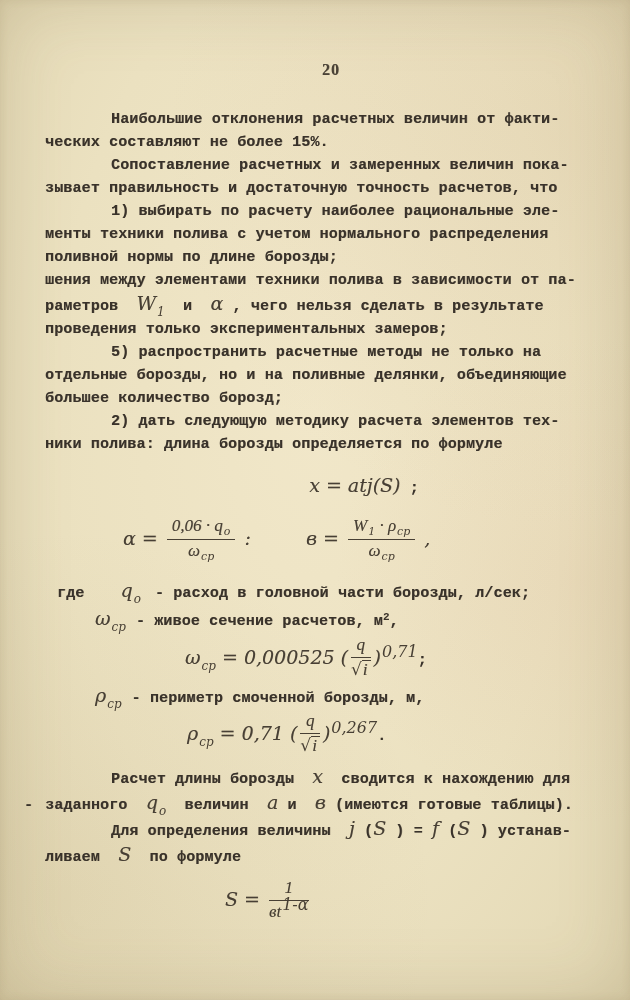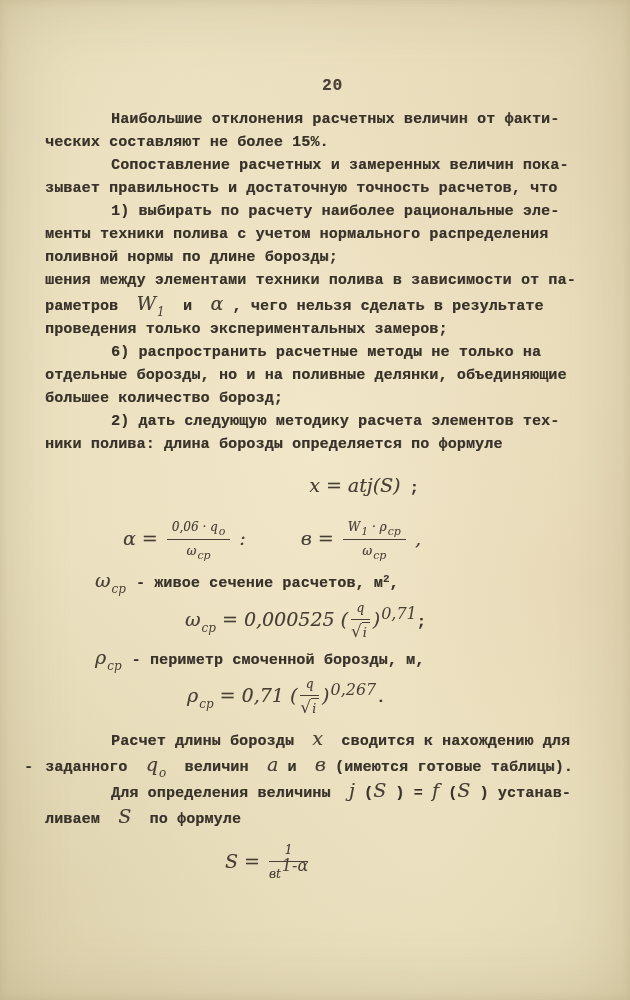--- a/index.html
+++ b/index.html
@@ -10,24 +10,25 @@
     overflow:hidden;
     background:
       radial-gradient(circle at 88% 14%, rgba(205,170,135,0.14), rgba(205,170,135,0) 38%),
       radial-gradient(circle at 92% 58%, rgba(210,160,130,0.12), rgba(210,160,130,0) 30%),
       radial-gradient(circle at 10% 90%, rgba(160,140,95,0.10), rgba(160,140,95,0) 35%),
       radial-gradient(ellipse at 50% 42%, #f1e7c9 0%, #ebe1c0 58%, #e2d7b3 100%);
     box-shadow: inset 0 0 70px rgba(120,100,60,0.22), inset 0 0 10px rgba(120,100,60,0.12);
     font-family:"Liberation Mono", monospace;
   }
   .page-number{
-    position:absolute; top:77px; left:322px;
+    position:absolute; top:61px; left:322px;
     font-size:16px; font-weight:700; color:#4a4236;
     letter-spacing:1px;
     text-shadow:0.4px 0.4px 0.6px rgba(58,51,43,0.45);
+    font-family:Liberation Serif, serif;
   }
   .content{
     position:absolute; left:45px; top:108px; width:530px;
   }
   .line{
     white-space:pre;
     line-height:23px; min-height:23px;
     font-size:15px;
   }
   .line.ind{ text-indent:66px; }
@@ -63,47 +64,48 @@
   }
   .gap{ display:inline-block; }
   .frac{
     display:inline-block; vertical-align:middle;
     text-align:center; margin:0 3px; font-size:17px;
     position:relative; top:-2px;
   }
   .frac .num{ display:block; border-bottom:1.5px solid #473f34; padding:0 5px 1px; line-height:20px;}
   .frac .den{ display:block; padding-top:1px; line-height:20px;}
   .frac .sb{ top:4px; font-size:11px;}
-  .frac .sym{ font-size:12px; }
+  .frac .sym{ font-size:17px;font-family:Liberation Serif, serif; }
   .sqrt .rsign{ font-family:"DejaVu Serif", serif; font-style:normal; color:#473f34; }
   .sqrt .rbody{ border-top:1.2px solid #473f34; padding:0 3px 0 1px; }
 </style>
 </head>
 <body>
 
 <div class="page">
   <div class="page-number">20</div>
   <div class="content">
       <div class="line body ind"><span class="tw">Наибольшие отклонения расчетных величин от факти-</span></div>
       <div class="line body"><span class="tw">ческих составляют не более 15%.</span></div>
       <div class="line body ind"><span class="tw">Сопоставление расчетных и замеренных величин пока-</span></div>
       <div class="line body"><span class="tw">зывает правильность и достаточную точность расчетов, что</span></div>
       <div class="line body ind"><span class="tw">1) выбирать по расчету наиболее рациональные эле-</span></div>
       <div class="line body"><span class="tw">менты техники полива с учетом нормального распределения</span></div>
       <div class="line body"><span class="tw">поливной нормы по длине борозды;</span></div>
       <div class="line body"><span class="tw">шения между элементами техники полива в зависимости от па-</span></div>
       <div class="line body"><span class="tw">раметров  </span><span class="sym">W</span><span class="sb">1</span><span class="tw">  и  </span><span class="sym">α</span><span class="tw"> , чего нельзя сделать в результате</span></div>
       <div class="line body"><span class="tw">проведения только экспериментальных замеров;</span></div>
-      <div class="line body ind"><span class="tw">6) распространить расчетные методы не только на</span></div>
+      <div class="line body ind"><span class="tw">5) распространить расчетные методы не только на</span></div>
       <div class="line body"><span class="tw">отдельные борозды, но и на поливные делянки, объединяющие</span></div>
       <div class="line body"><span class="tw">большее количество борозд;</span></div>
       <div class="line body ind"><span class="tw">2) дать следующую методику расчета элементов тех-</span></div>
       <div class="line body"><span class="tw">ники полива: длина борозды определяется по формуле</span></div>
       <div class="line f" style="margin-left: 108px; margin-top: 14px;"><span class="sym">x = atj(S)</span><span class="tw"> ;</span></div>
       <div class="line f2" style="margin-left: 78px; margin-top: 8px;"><span class="sym">α = </span><span class="frac"><span class="num"><span class="sym">0,06 · q</span><span class="sb">о</span></span><span class="den"><span class="sym">ω</span><span class="sb">ср</span></span></span><span class="sym"> :</span><span class="gap" style="width: 55px;"></span><span class="sym">в = </span><span class="frac"><span class="num"><span class="sym">W</span><span class="sb">1</span><span class="sym"> · ρ</span><span class="sb">ср</span></span><span class="den"><span class="sym">ω</span><span class="sb">ср</span></span></span><span class="sym"> ,</span></div>
+      <div class="line w" style="margin-top: 10px;"><span class="gap" style="width: 12px;"></span><span class="tw">где</span><span class="gap" style="width: 36px;"></span><span class="sym">q</span><span class="sb">о</span><span class="gap" style="width: 14px;"></span><span class="tw">- расход в головной части борозды, л/сек;</span></div>
       <div class="line w"><span class="gap" style="width: 50px;"></span><span class="sym">ω</span><span class="sb">ср</span><span class="gap" style="width: 10px;"></span><span class="tw">- живое сечение расчетов, м</span><span class="supt">2</span><span class="tw">,</span></div>
       <div class="line fc" style="margin-left: 140px;"><span class="sym">ω</span><span class="sb">ср</span><span class="sym"> = 0,000525 (</span><span class="frac"><span class="num"><span class="sym">q</span></span><span class="den"><span class="sqrt"><span class="rsign">√</span><span class="rbody"><span class="sym">i</span></span></span></span></span><span class="sym">)</span><span class="sp">0,71</span><span class="tw">;</span></div>
       <div class="line w"><span class="gap" style="width: 50px;"></span><span class="sym">ρ</span><span class="sb">ср</span><span class="gap" style="width: 10px;"></span><span class="tw">- периметр смоченной борозды, м,</span></div>
       <div class="line fc" style="margin-left: 142px;"><span class="sym">ρ</span><span class="sb">ср</span><span class="sym"> = 0,71 (</span><span class="frac"><span class="num"><span class="sym">q</span></span><span class="den"><span class="sqrt"><span class="rsign">√</span><span class="rbody"><span class="sym">i</span></span></span></span></span><span class="sym">)</span><span class="sp">0,267</span><span class="tw">.</span></div>
       <div class="line body ind" style="margin-top: 6px;"><span class="tw">Расчет длины борозды  </span><span class="sym">x</span><span class="tw">  сводится к нахождению для</span></div>
       <div class="line body" style="margin-left: -21px;"><span class="tw">-</span><span class="gap" style="width: 12px;"></span><span class="tw">заданного  </span><span class="sym">q</span><span class="sb">о</span><span class="tw">  величин  </span><span class="sym">a</span><span class="tw"> и  </span><span class="sym">в</span><span class="tw"> (имеются готовые таблицы).</span></div>
       <div class="line body ind"><span class="tw">Для определения величины  </span><span class="sym">j</span><span class="tw"> (</span><span class="sym">S</span><span class="tw"> ) = </span><span class="sym">f</span><span class="tw"> (</span><span class="sym">S</span><span class="tw"> ) устанав-</span></div>
       <div class="line body"><span class="tw">ливаем  </span><span class="sym">S</span><span class="tw">  по формуле</span></div>
       <div class="line fc" style="margin-left: 180px; margin-top: 8px;"><span class="sym">S = </span><span class="frac"><span class="num"><span class="sym">1</span></span><span class="den"><span class="sym">вt</span><span class="sp">1-α</span></span></span></div>
     </div>

